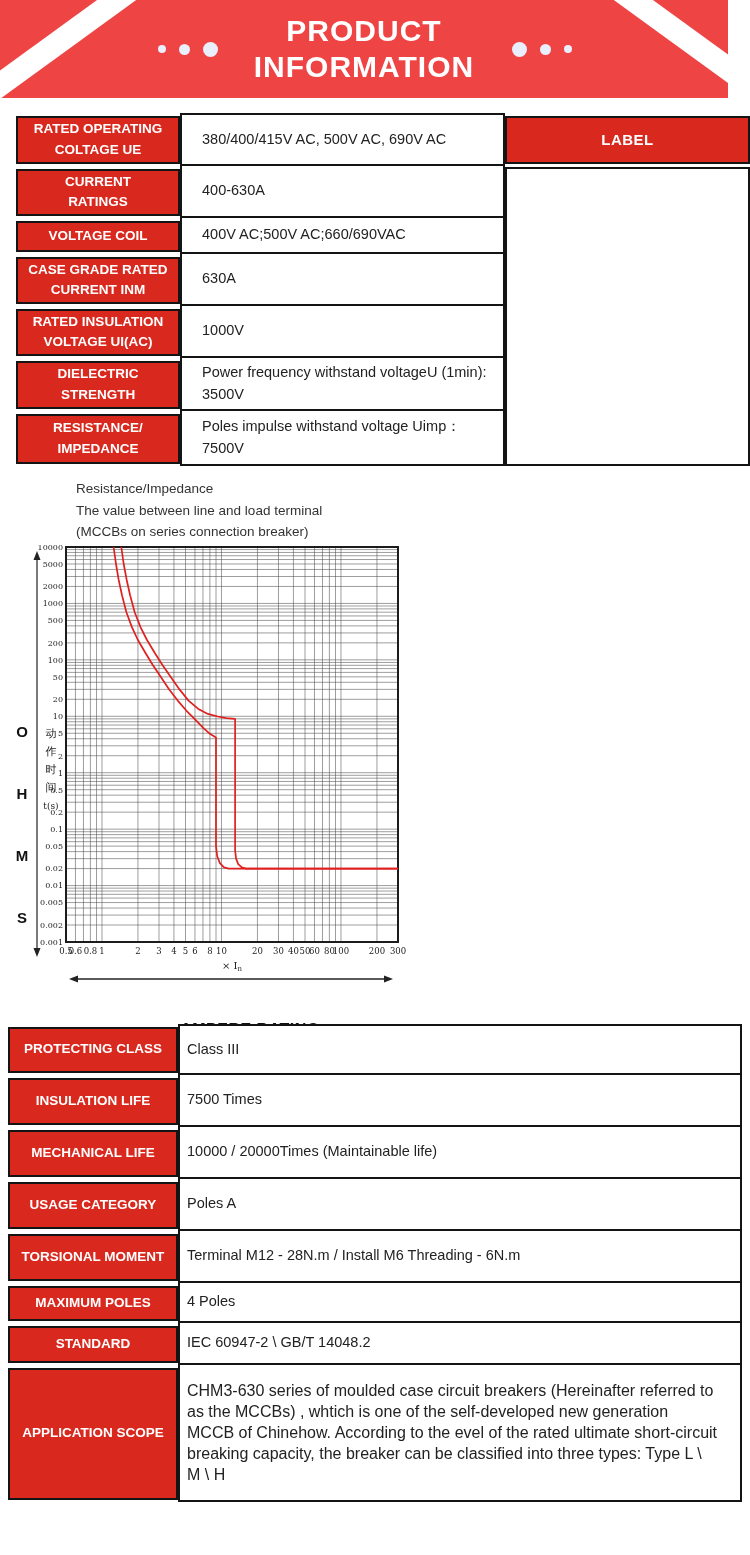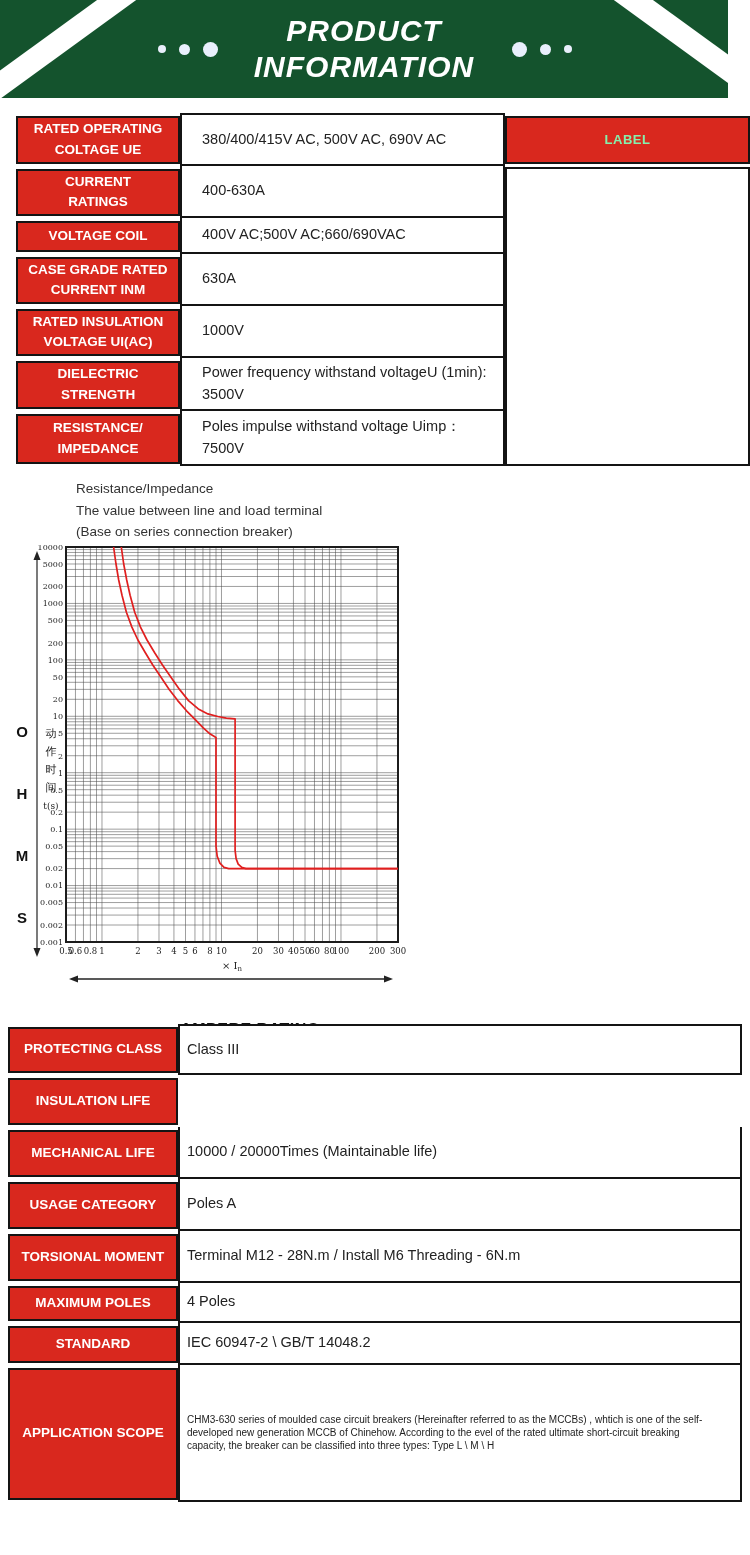--- a/index.html
+++ b/index.html
@@ -1,20 +1,20 @@
 <!DOCTYPE html>
 <html><head>
 <meta charset="utf-8">
 <style>
   html,body{margin:0;padding:0;background:#fff;}
   .page{position:relative;width:750px;height:1555px;background:#ffffff;overflow:hidden;
         font-family:"Liberation Sans",sans-serif;}
 
   
-  .banner{position:absolute;left:0;top:0;width:728px;height:98px;background:#14532d;overflow:hidden;font-style:italic;}
+  .banner{position:absolute;left:0;top:0;width:728px;height:98px;background:#ef4444;overflow:hidden;}
   .stripe{position:absolute;width:215px;height:23px;background:#ffffff;}
   .stripe-tl{left:-48px;top:30px;transform:rotate(-36deg);}
   .stripe-tr{left:583px;top:30px;transform:rotate(36deg);}
   .dots{position:absolute;top:0;height:98px;display:flex;align-items:center;gap:13px;}
   .dots-left{left:158px;}
   .dots-right{left:512px;}
   .dot{background:#e9effc;border-radius:50%;}
   .dot-s{width:8px;height:8px;}
   .dot-m{width:11px;height:11px;}
   .dot-l{width:15px;height:15px;}
@@ -26,38 +26,38 @@
       grid-template-columns:164px 325px 245px;
       grid-template-rows:53px 52px 36px 52px 52px 53px 55px;margin-left:8px;}
   .lab{margin:2.5px 0;background:#d9281e;border:2px solid #141414;color:#ffffff;
        font-weight:bold;font-size:13.5px;line-height:1.5;display:flex;align-items:center;
        justify-content:center;text-align:center;white-space:pre-line;box-sizing:border-box;}
   .val{border:2.5px solid #141414;border-top:none;background:#fff;display:flex;flex-direction:column;
        justify-content:center;padding-left:20px;font-size:14.5px;color:#222;white-space:pre-line;
        line-height:1.45;box-sizing:border-box;}
   .val.first{border-top:2.5px solid #141414;}
   .label-head{grid-column:3;grid-row:1;margin:2.5px 0;background:#d9281e;border:2px solid #141414;
-       color:#86efac;font-weight:bold;font-size:13px;display:flex;align-items:center;justify-content:center;
+       color:#ffffff;font-weight:bold;font-size:15px;display:flex;align-items:center;justify-content:center;
        box-sizing:border-box;letter-spacing:0.5px;}
   .label-body{grid-column:3;grid-row:2 / 8;border:2.5px solid #141414;margin-top:1px;background:#fff;
        box-sizing:border-box;}
 
   
   .chart-sub{position:absolute;left:76px;top:478px;font-size:13.5px;color:#333;line-height:21.5px;}
   .chart-svg{position:absolute;left:0;top:545px;}
   .ampere{position:absolute;left:50px;top:985px;width:400px;text-align:center;
           font-weight:bold;font-size:16px;color:#111;letter-spacing:0.5px;margin-top:36px;}
 
   
   .t2{position:absolute;left:8px;top:1024px;display:grid;
       grid-template-columns:170px 564px;
       grid-template-rows:51px 52px 52px 52px 52px 40px 42px 137px;}
   .t2 .lab{font-size:13.5px;white-space:normal;padding:0 6px;text-align:right;}
   .t2 .val{padding-left:7px;padding-right:22px;font-size:14.5px;}
-  .t2 .val.long{font-size:10px;line-height:1.32;}
+  .t2 .val.long{font-size:16px;line-height:1.32;}
 </style>
 </head>
 <body>
 
 <div class="page">
 
   <div class="banner">
     <div class="stripe stripe-tl"></div>
     <div class="stripe stripe-tr"></div>
     <div class="dots dots-left">
@@ -99,21 +99,21 @@
 IMPEDANCE</div>
     <div class="val" style="grid-row:7">Poles impulse withstand voltage Uimp：
 7500V</div>
     <div class="label-head">LABEL</div>
     <div class="label-body"></div>
   </div>
 
   <div class="chart-sub">
     <div>Resistance/Impedance</div>
     <div>The value between line and load terminal</div>
-    <div>(Base on series connection breaker)</div>
+    <div>(MCCBs on series connection breaker)</div>
   </div>
 
   <svg class="chart-svg" width="460" height="440" viewBox="0 0 460 440">
       <line x1="66" y1="2" x2="66" y2="397" stroke="#4d4d4d" stroke-width="0.55"></line>
       <line x1="75.4624702971738" y1="2" x2="75.4624702971738" y2="397" stroke="#4d4d4d" stroke-width="0.55"></line>
       <line x1="83.46287493831574" y1="2" x2="83.46287493831574" y2="397" stroke="#4d4d4d" stroke-width="0.55"></line>
       <line x1="90.39314066590461" y1="2" x2="90.39314066590461" y2="397" stroke="#4d4d4d" stroke-width="0.55"></line>
       <line x1="96.50606826485568" y1="2" x2="96.50606826485568" y2="397" stroke="#4d4d4d" stroke-width="0.55"></line>
       <line x1="101.97426833641273" y1="2" x2="101.97426833641273" y2="397" stroke="#4d4d4d" stroke-width="0.55"></line>
       <line x1="137.94853667282547" y1="2" x2="137.94853667282547" y2="397" stroke="#4d4d4d" stroke-width="0.55"></line>
@@ -262,20 +262,21 @@
       <polygon points="78,430.5 78,437.5 69,434" fill="#222"></polygon>
       <polygon points="384,430.5 384,437.5 393,434" fill="#222"></polygon>
     </svg>
 
   <div class="ampere">AMPERE RATING</div>
 
   <div class="t2">
     <div class="lab" style="grid-row:1">PROTECTING CLASS</div>
     <div class="val first" style="grid-row:1">Class III</div>
     <div class="lab" style="grid-row:2">INSULATION LIFE</div>
+    <div class="val" style="grid-row:2">7500 Times</div>
     <div class="lab" style="grid-row:3">MECHANICAL LIFE</div>
     <div class="val" style="grid-row:3">10000 / 20000Times  (Maintainable life)</div>
     <div class="lab" style="grid-row:4">USAGE CATEGORY</div>
     <div class="val" style="grid-row:4">Poles A</div>
     <div class="lab" style="grid-row:5">TORSIONAL MOMENT</div>
     <div class="val" style="grid-row:5">Terminal M12 - 28N.m / Install M6 Threading - 6N.m</div>
     <div class="lab" style="grid-row:6">MAXIMUM POLES</div>
     <div class="val" style="grid-row:6">4 Poles</div>
     <div class="lab" style="grid-row:7">STANDARD</div>
     <div class="val" style="grid-row:7">IEC 60947-2 \ GB/T 14048.2</div>

